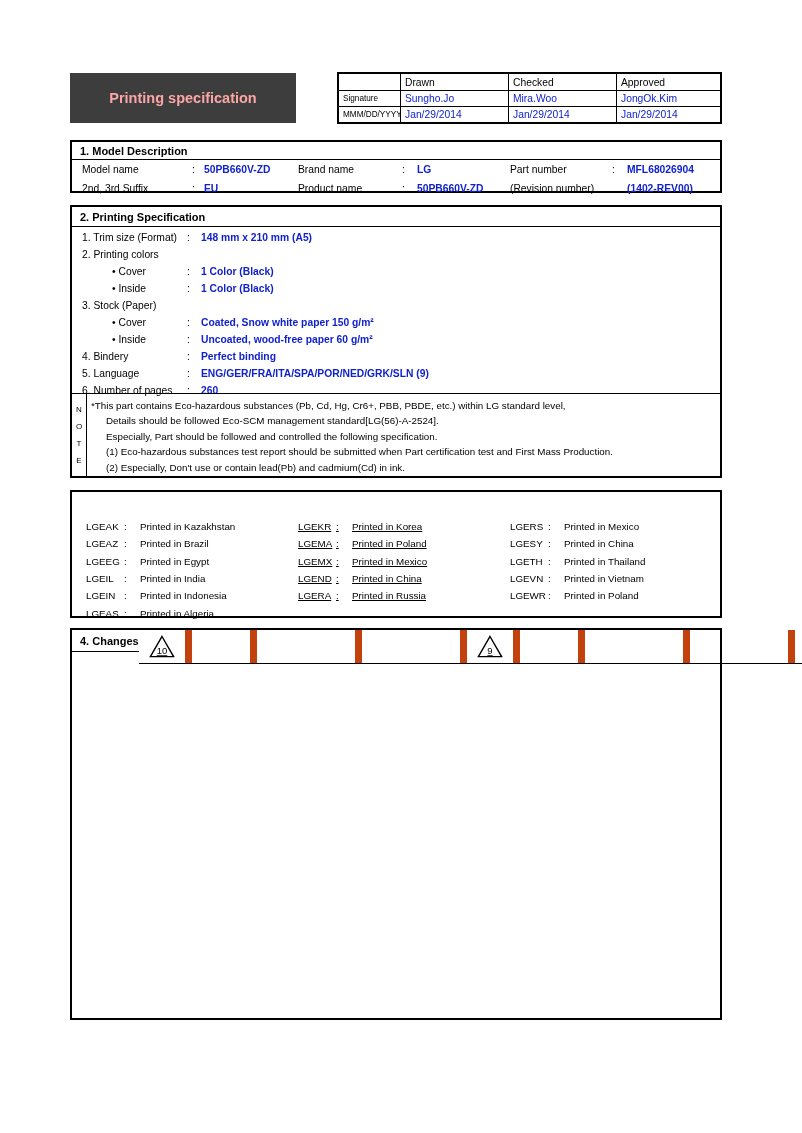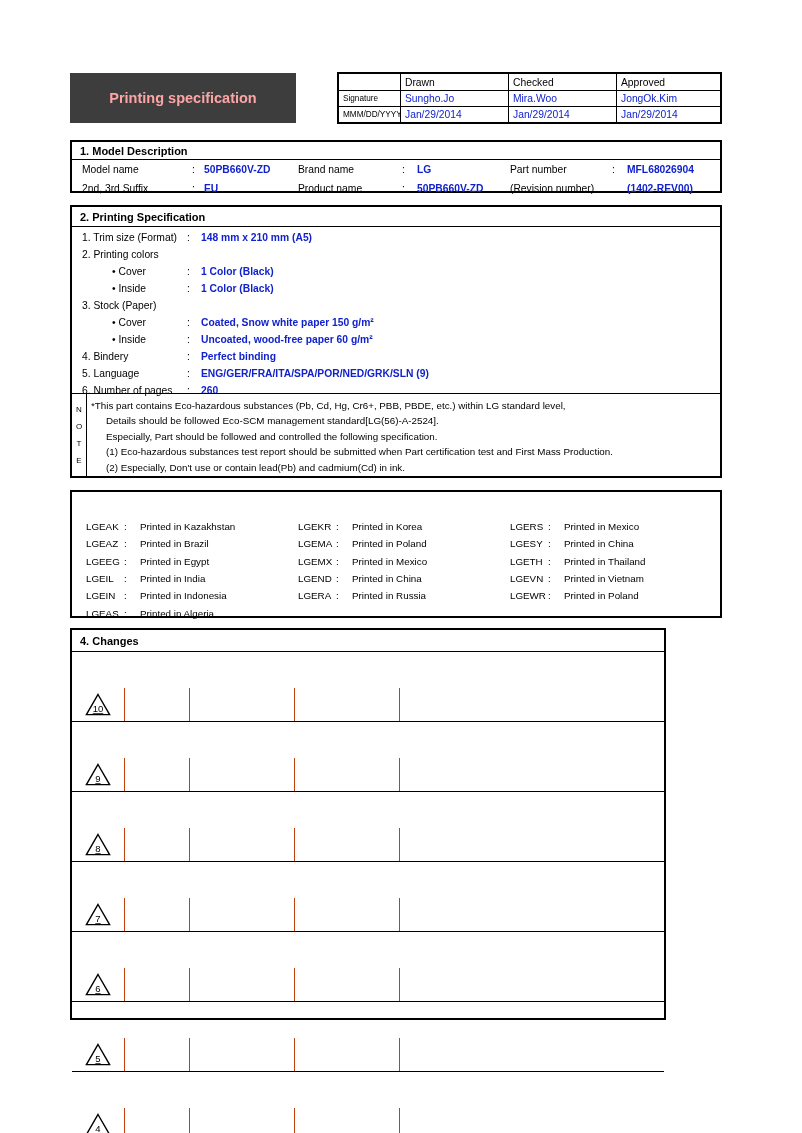--- a/index.html
+++ b/index.html
@@ -75,30 +75,30 @@
     justify-content: space-evenly; font-size: 8px; padding: 3px 0;
   }
   .note-body { flex: 1; padding: 4px 6px 0 4px; font-size: 9.8px; }
   .note-body p { line-height: 15.4px; white-space: nowrap; }
   .note-body p.ind { padding-left: 15px; }
 
   
   #sec3 { left: 70px; top: 490px; width: 652px; height: 128px; position: absolute; }
   #sec3 .sec-title { height: 20px; }
   .og-col { position: absolute; top: 26px; }
-  .og-col.c1 { left: 14px; } .og-col.c2 { left: 226px; } .og-col.c3 { left: 438px; }
+  .og-col.c1 { left: 14px; } .og-col.c2 { left: 226px; text-decoration: underline; } .og-col.c3 { left: 438px; }
   .og-row { display: flex; height: 17.3px; align-items: center; font-size: 9.8px; white-space: nowrap; }
   .og-code { width: 38px; }
   .og-colon { width: 16px; }
 
   
-  #sec4 { left: 70px; top: 628px; width: 596px; height: 392px; display: flex; flex-direction: column; gap: 36px; }
+  #sec4 { left: 70px; top: 628px; width: 652px; height: 392px; display: flex; flex-direction: row; }
   #sec4 .sec-title { height: 22px; flex: 0 0 auto; }
   .ch-row { display: flex; height: 34px; border-bottom: 1px solid #000; flex: 0 0 auto; }
-  .ch-row > div { border-right: 1px solid #c2410c; height: 100%; }
+  .ch-row > div { border-right: 7px solid #c2410c; height: 100%; }
   .ch-c1 { width: 53px; display: flex; align-items: center; justify-content: center; }
   .ch-c2 { width: 65px; } .ch-c3 { width: 105px; } .ch-c4 { width: 105px; }
   .ch-c5 { flex: 1; border-right: none !important; }
   .ch-row.footer { height: auto; flex: 1; border-bottom: none; }
   .ch-row.footer > div { display: flex; align-items: center; padding-left: 5px; font-size: 9.3px; white-space: nowrap; }
   .ch-row.footer .ch-c1 { justify-content: flex-start; }
   .tri { width: 26px; height: 23px; display: block; }
   .tri text { text-decoration: underline; font-family: "Liberation Sans", sans-serif; }
 </style>
 </head>

